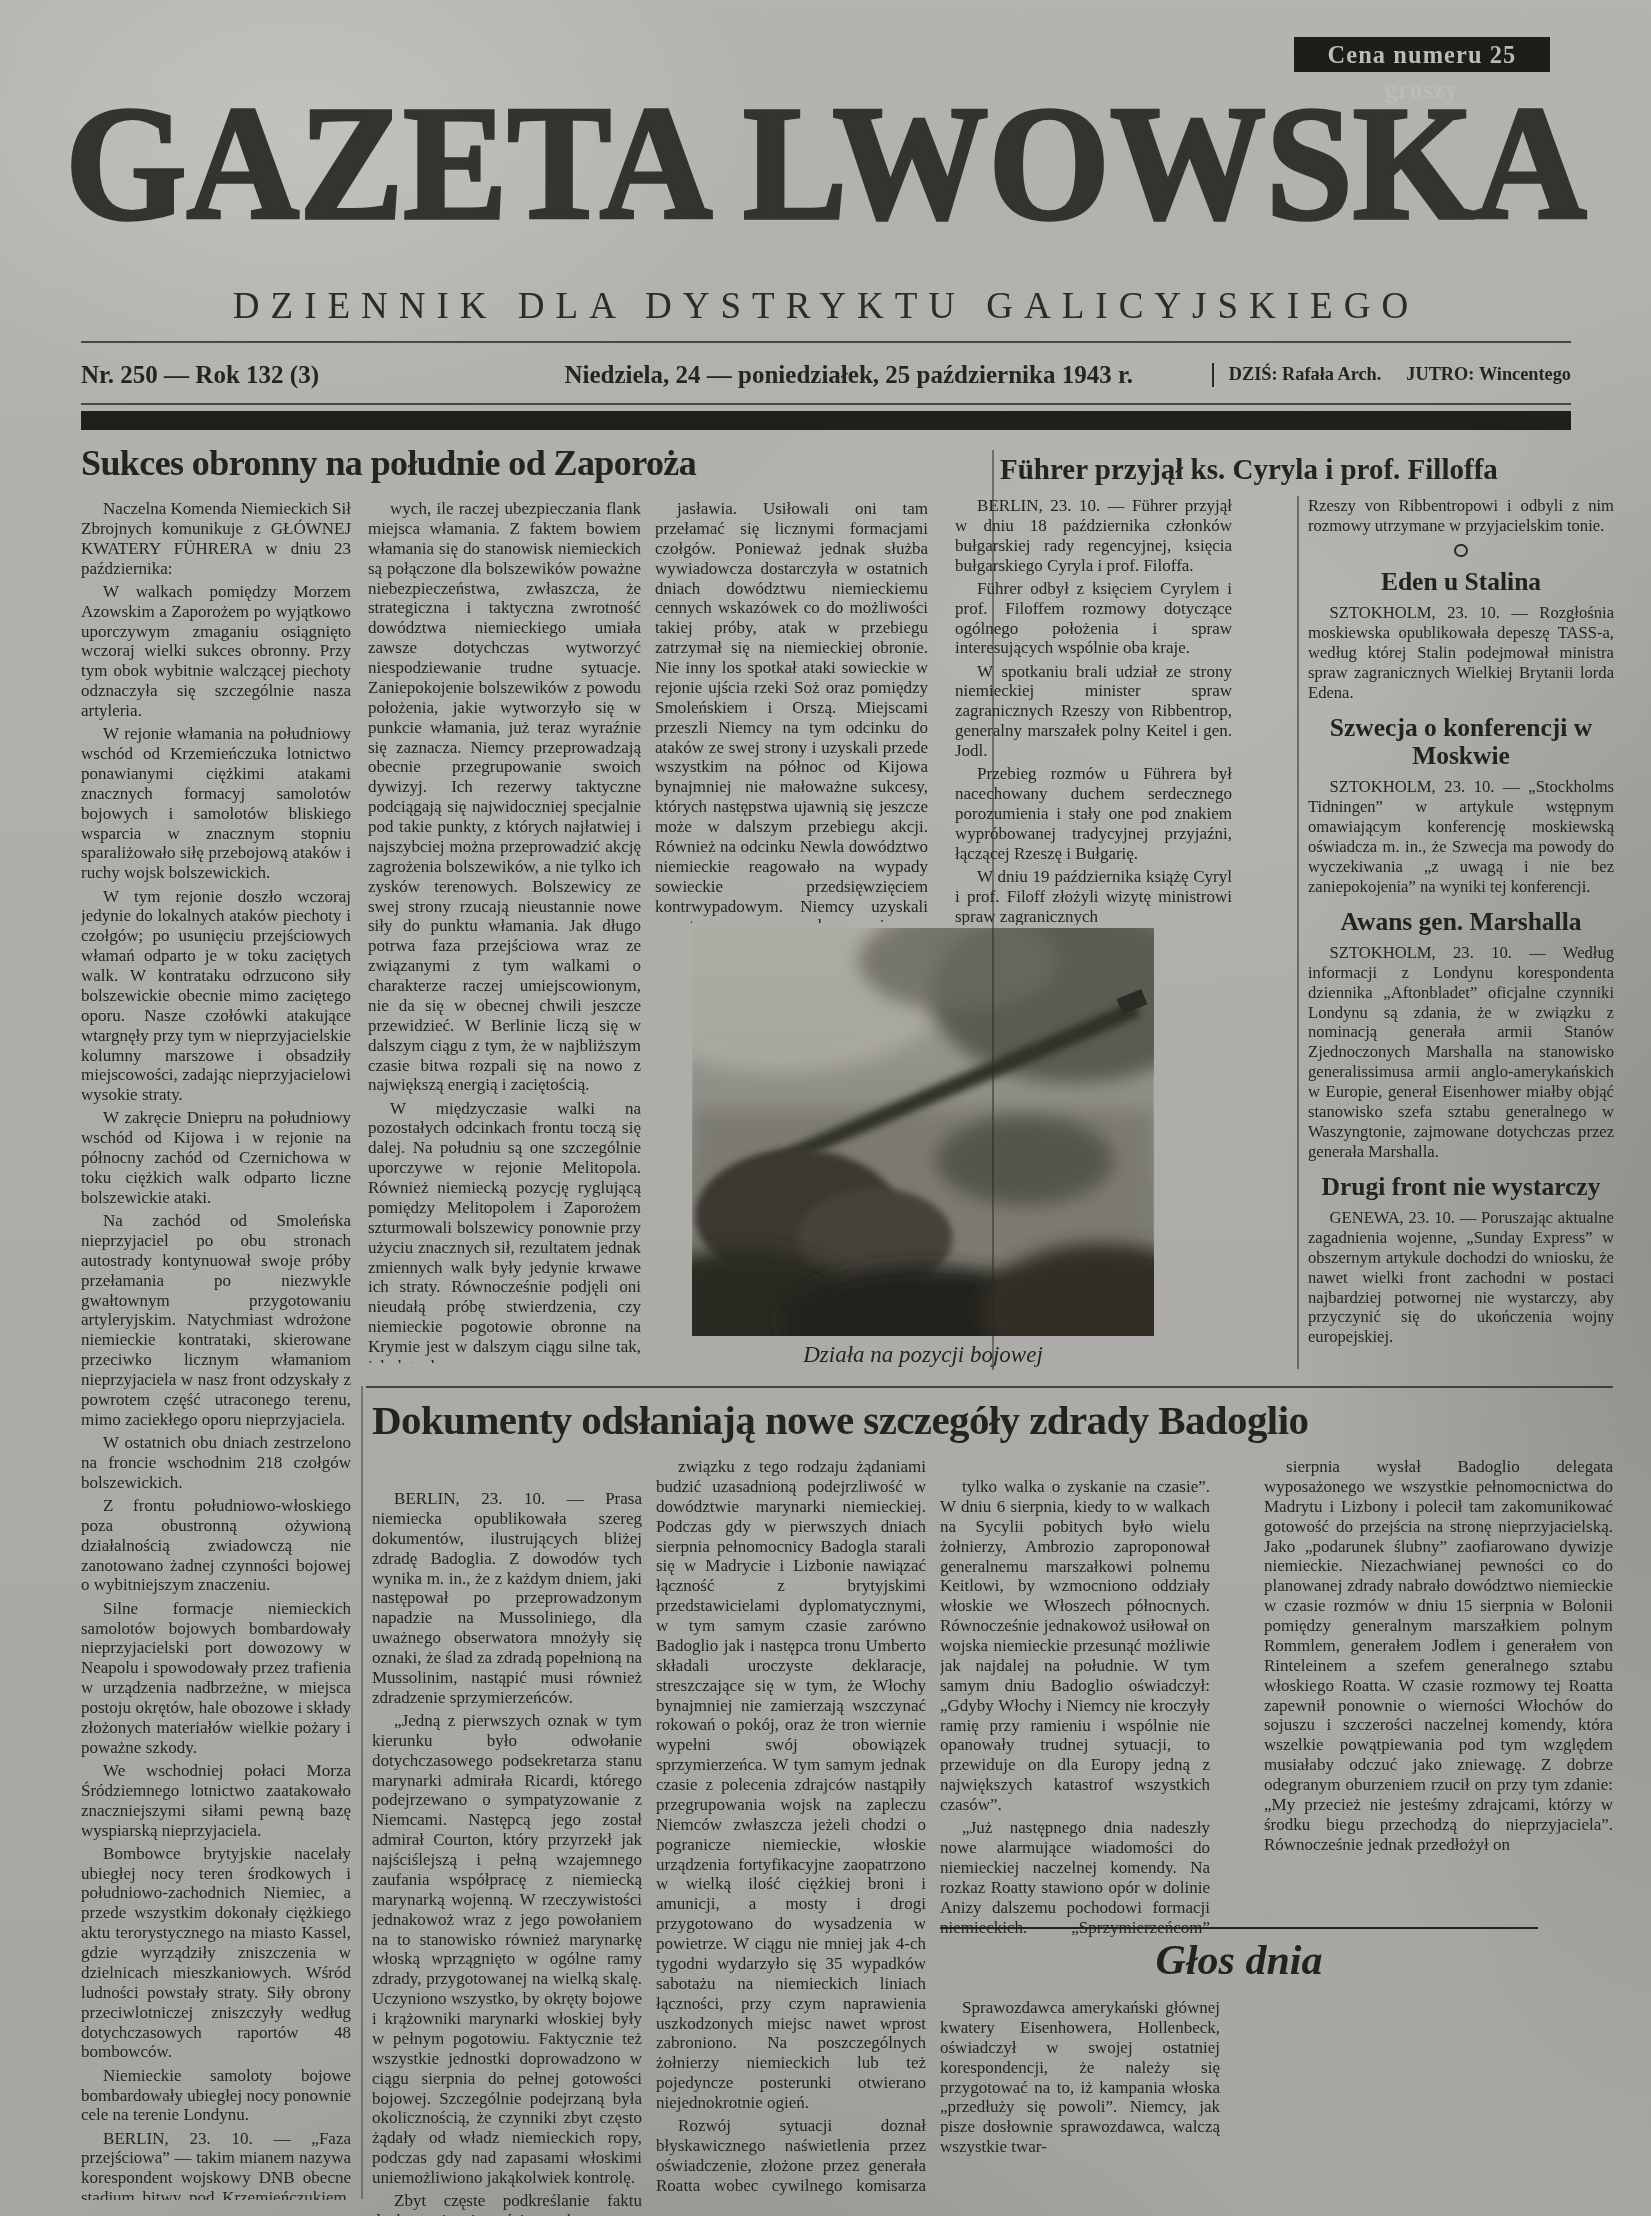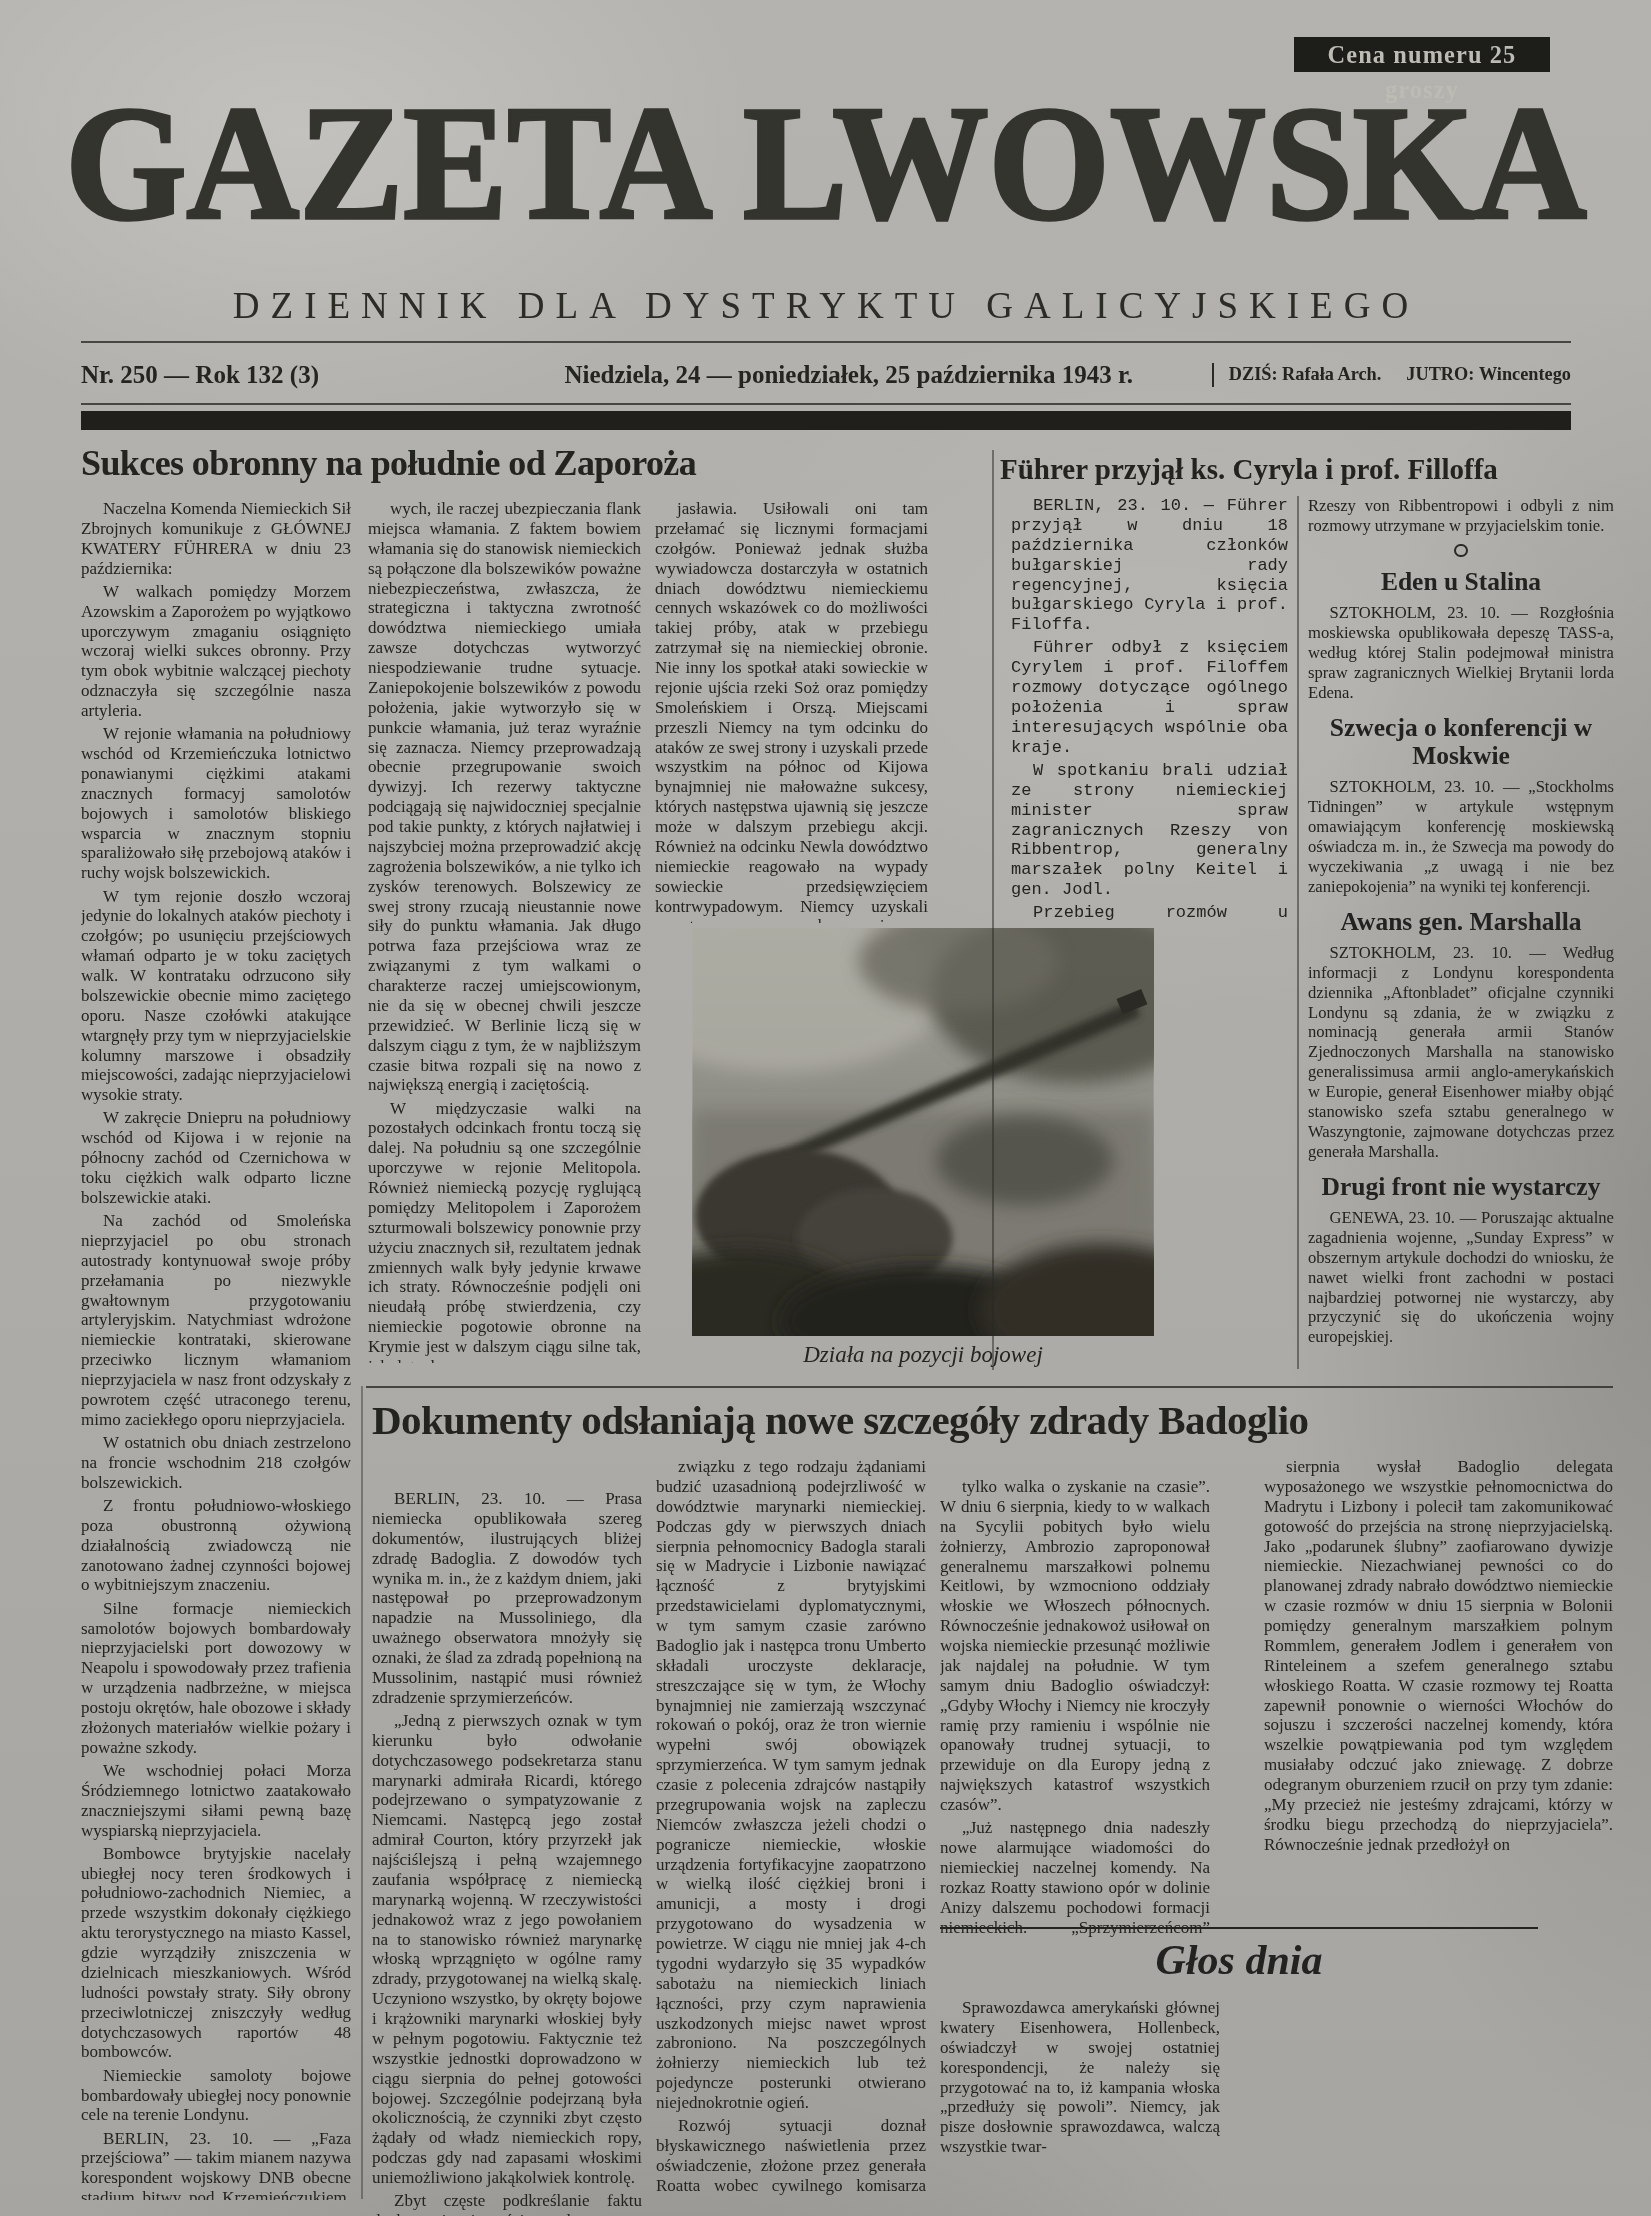--- a/index.html
+++ b/index.html
@@ -56,21 +56,21 @@
 
   
   .textcol {
     position: absolute; font-size: 17px; line-height: 1.17; text-align: justify;
     color: #232320; overflow: hidden;
   }
   .textcol p { margin: 0 0 3.3px 0; text-indent: 1.3em; }
   .col-a      { left: 81px;  top: 499px;  width: 270px; height: 1701px; }
   .col-b      { left: 368px;  top: 499px;  width: 273px; height: 864px; }
   .col-c      { left: 655px; top: 499px;  width: 273px; height: 424px;  }
-  .fuehrer-col{ left: 1011px; top: 496px;  width: 277px; height: 429px; font-family: Liberation Mono, monospace;  }
+  .fuehrer-col{ left: 955px; top: 496px;  width: 277px; height: 429px;  }
 
   .sidebar { position: absolute; left: 1308px; top: 496px; width: 306px; height: 873px; overflow: hidden; }
   .sidebar .textcol-flow { font-size: 16.6px; line-height: 1.2; text-align: justify; }
   .sidebar p { margin: 0 0 3.3px 0; text-indent: 1.3em; }
   .sidebar-cont p { text-indent: 0; }
   .ornament { width: 13.3px; height: 13.3px; border: 2.2px solid #2a2a25; border-radius: 50%; margin: 7.8px auto 0 auto; }
   .news-heading { font-size: 25.5px; font-weight: bold; text-align: center; line-height: 1.12; margin: 11px 0 6.6px 0; color: #222220; }
 
   
   .photo { position: absolute; left: 692px; top: 928px; width: 462px; height: 408px; overflow: hidden; }

